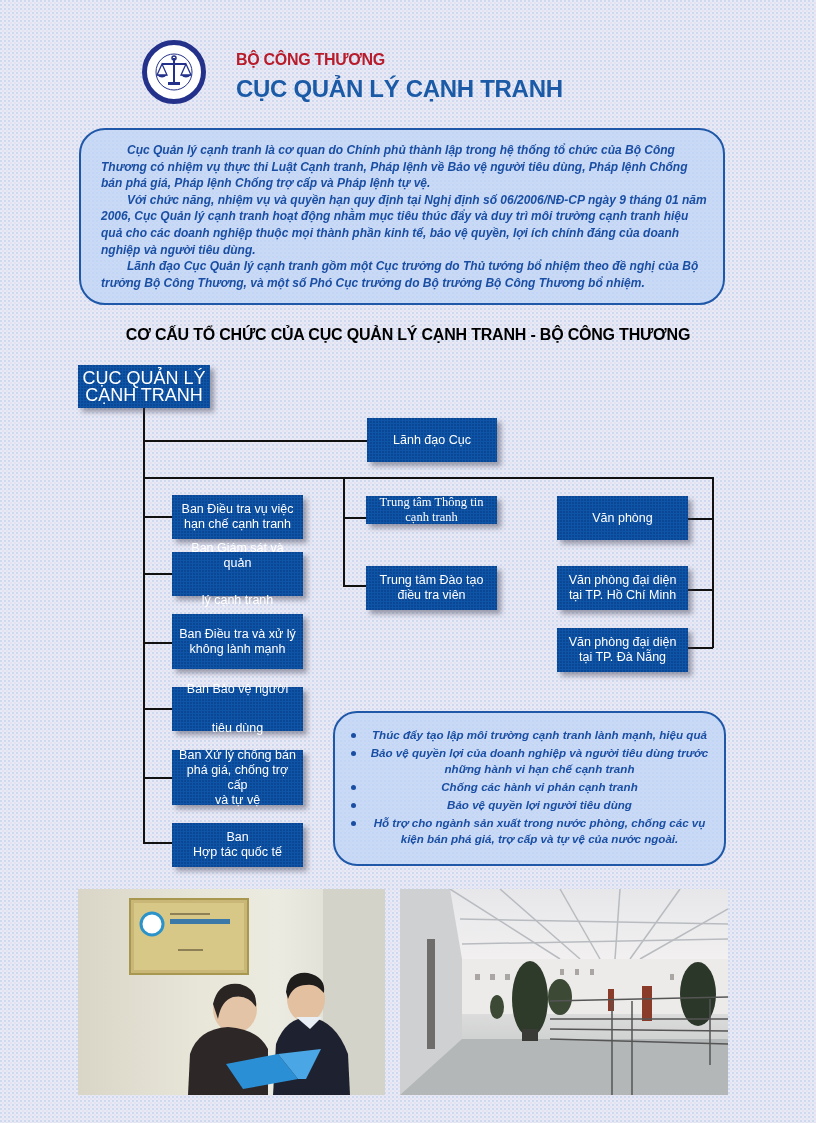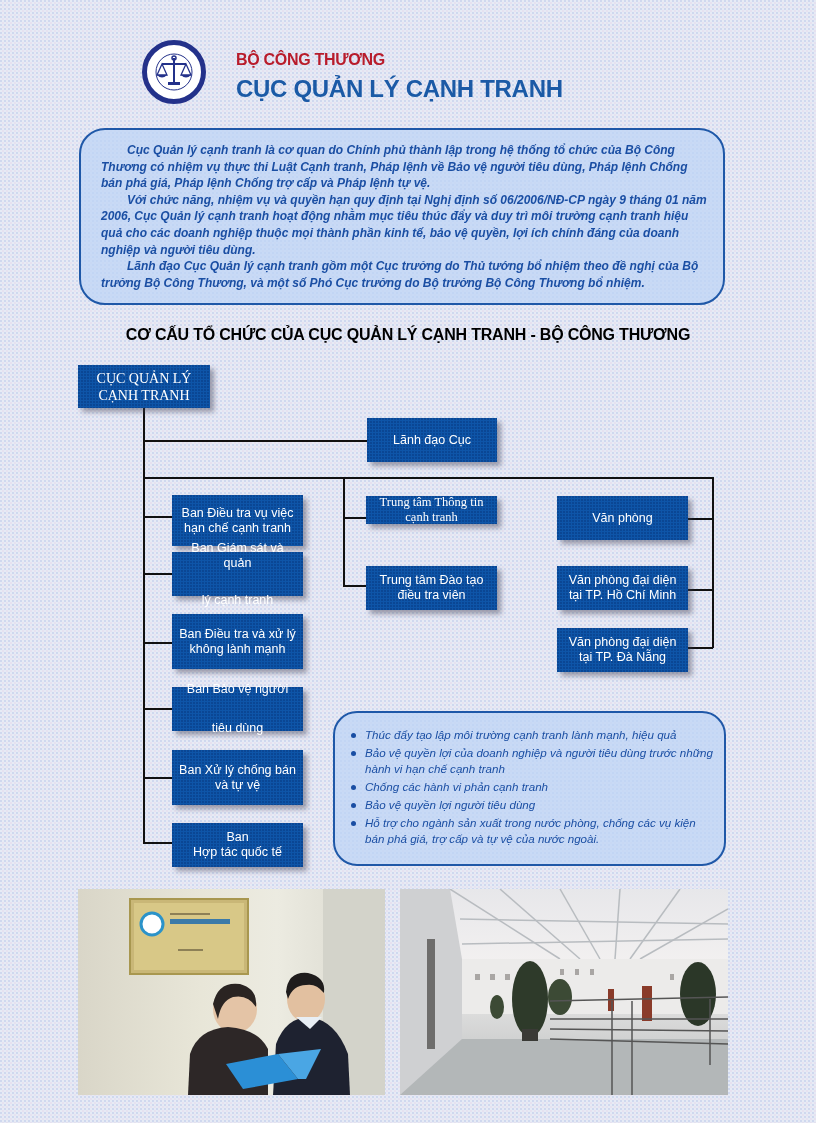--- a/index.html
+++ b/index.html
@@ -44,31 +44,31 @@
 
   
   .box {
     position: absolute; background: #0e55a8; color: #fff;
     display: flex; align-items: center; justify-content: center; text-align: center;
     font-size: 12.5px; line-height: 15px; box-sizing: border-box; padding: 0 4px;
     box-shadow: 4px 4px 5px rgba(60,60,80,0.45);
     background-image: radial-gradient(circle at 1px 1px, rgba(0,30,90,0.35) 0.6px, transparent 1px);
     background-size: 3px 3px;
   }
-  .box.root { font-size: 14px; line-height: 17px; font-family: Liberation Serif, serif; }
+  .box.root { font-size: 18px; line-height: 17px; }
 
   .line { position: absolute; background: #111; }
 
   
   .goals {
     left: 333px; top: 711px; width: 393px; height: 155px; box-sizing: border-box;
     border: 2px solid #1f58a8; border-radius: 24px;
     background: rgba(190,212,245,0.75);
     padding: 14px 10px 0 14px;
-    color: #1a4ea3; font-style: italic; font-weight: normal; font-size: 11.6px; line-height: 16px;
+    color: #1a4ea3; font-style: italic; font-weight: bold; font-size: 11.6px; line-height: 16px; text-align: center;
   }
   .goals ul { margin: 0; padding: 0; list-style: none; }
   .goals li { position: relative; padding-left: 16px; margin-bottom: 2px; }
   .goals li::before {
     content: ""; position: absolute; left: 2px; top: 6px; width: 5px; height: 5px;
     border-radius: 50%; background: #1a4ea3;
   }
 
   
   .photo { position: absolute; overflow: hidden; }
@@ -130,38 +130,39 @@
 
 <div class="box root" style="left:78px; top:365px; width:132px; height:43px; flex-direction:column;">
   <span>CỤC QUẢN LÝ</span>
   <span>CẠNH TRANH</span>
 </div>
 
 <div class="box" style="left:367px; top:418px; width:130px; height:44px;">
   <span>Lãnh đạo Cục</span>
 </div>
 
-<div class="box" style="left:172px; top:495px; width:131px; height:51px; flex-direction:column;">
+<div class="box" style="left:172px; top:495px; width:131px; height:44px; flex-direction:column;">
   <span>Ban Điều tra vụ việc</span>
   <span>hạn chế cạnh tranh</span>
 </div>
 <div class="box" style="left:172px; top:552px; width:131px; height:44px; flex-direction:column;gap:22px;">
   <span>Ban Giám sát và quản</span>
   <span>lý cạnh tranh</span>
 </div>
 <div class="box" style="left:172px; top:614px; width:131px; height:55px; flex-direction:column;">
   <span>Ban Điều tra và xử lý</span>
   <span>không lành mạnh</span>
 </div>
 <div class="box" style="left:172px; top:687px; width:131px; height:44px; flex-direction:column;gap:24px;">
   <span>Ban Bảo vệ người</span>
   <span>tiêu dùng</span>
 </div>
 <div class="box" style="left:172px; top:750px; width:131px; height:55px; flex-direction:column;">
   <span>Ban Xử lý chống bán</span>
+  <span>phá giá, chống trợ cấp</span>
   <span>và tự vệ</span>
 </div>
 <div class="box" style="left:172px; top:823px; width:131px; height:44px; flex-direction:column;">
   <span>Ban</span>
   <span>Hợp tác quốc tế</span>
 </div>
 
 <div class="box" style="left:366px; top:496px; width:131px; height:28px; flex-direction:column;font-family:Liberation Serif, serif;">
   <span>Trung tâm Thông tin</span>
   <span>cạnh tranh</span>

